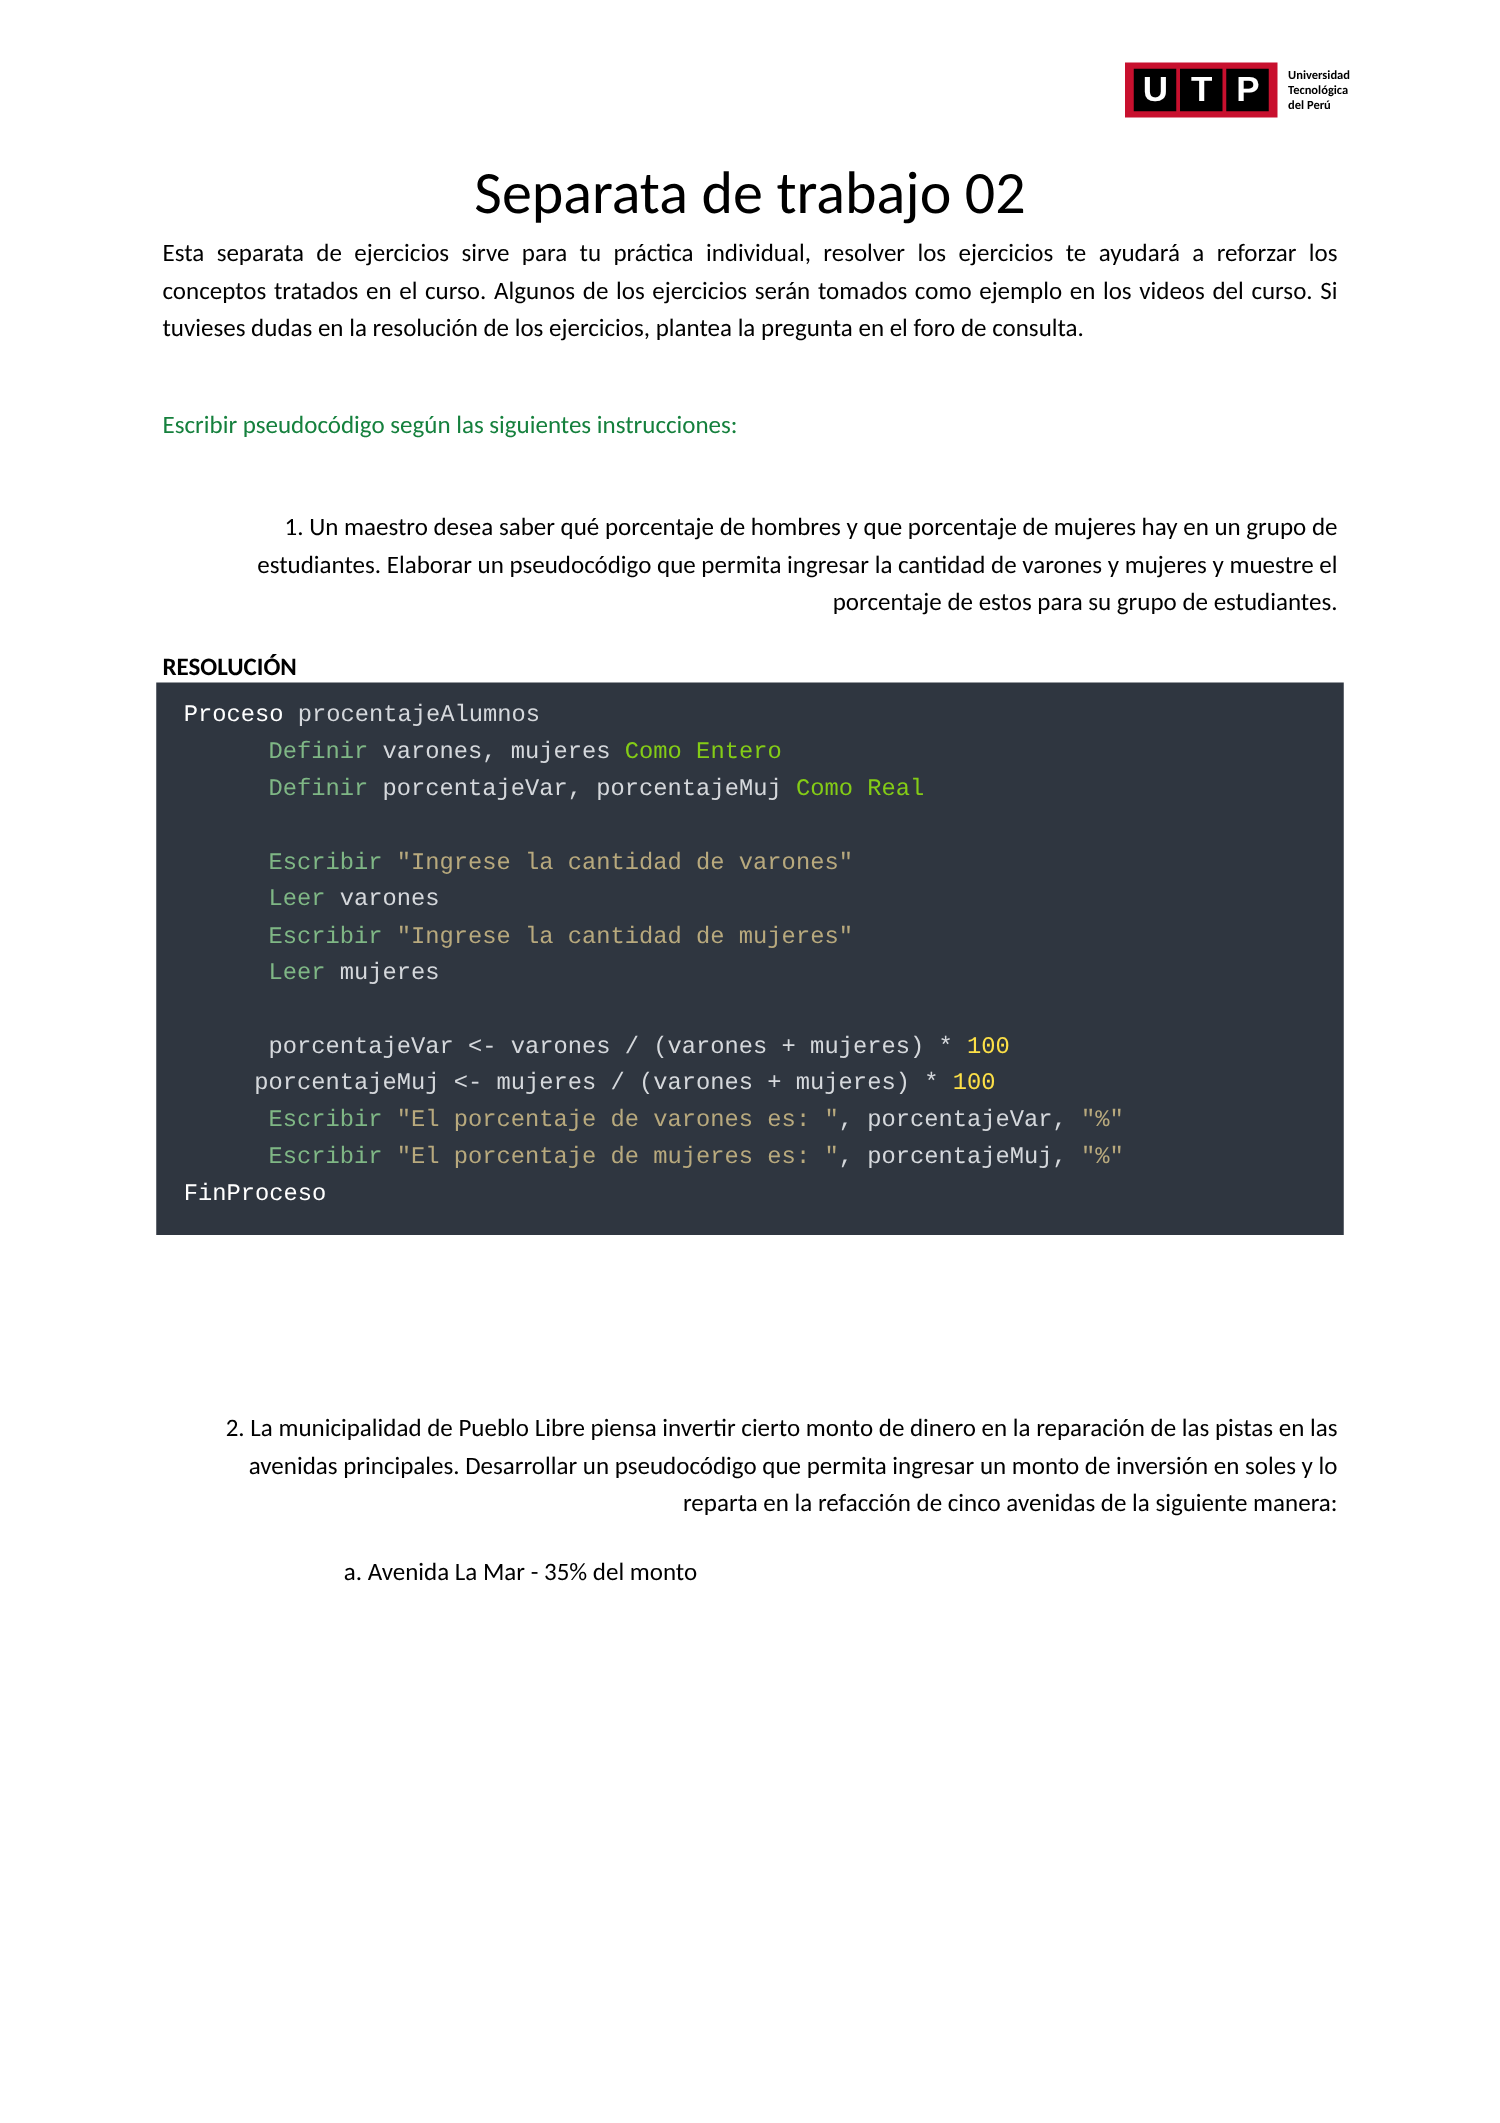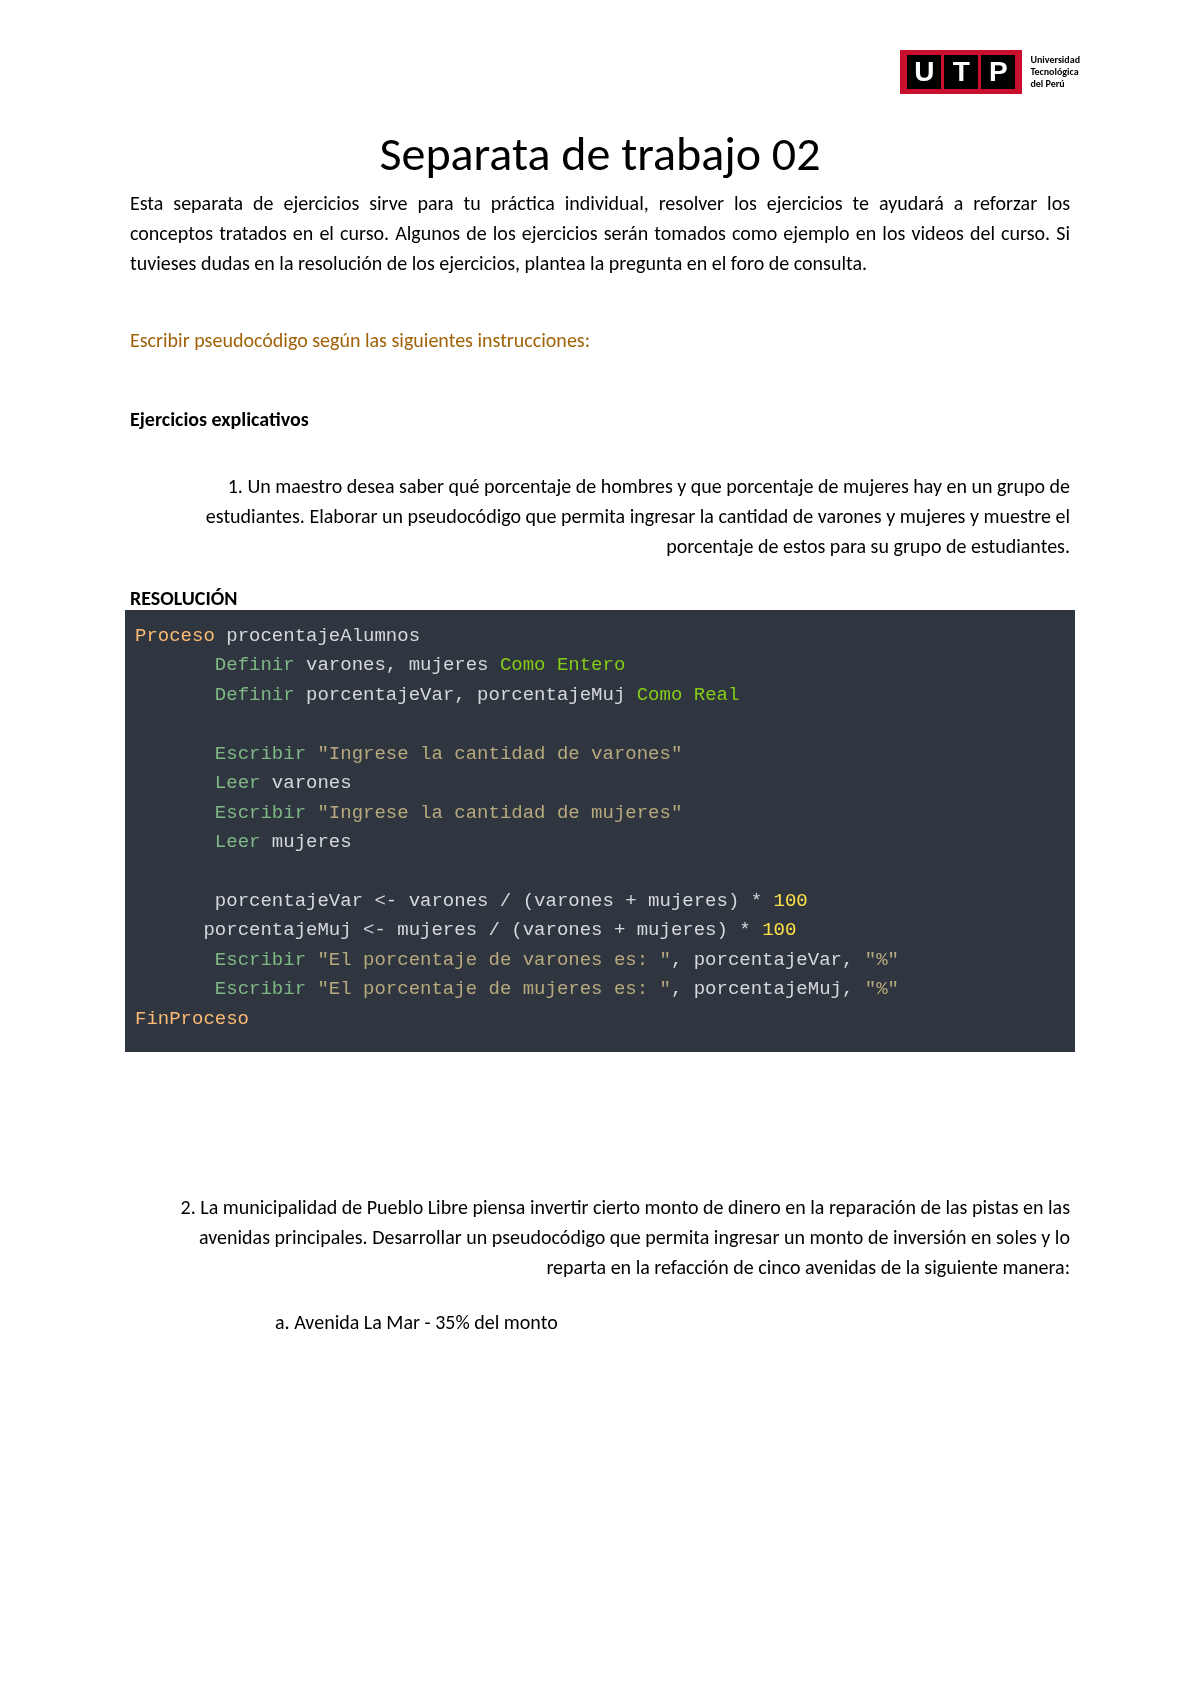--- a/index.html
+++ b/index.html
@@ -76,21 +76,21 @@
     .intro {
       font-size: 20px;
       text-align: justify;
       line-height: 1.5;
       margin-bottom: 50px;
       color: #000;
     }
     .instruction {
       font-size: 20px;
       margin-bottom: 55px;
-      color: #a16207;
+      color: #15803d;
     }
     .section-title {
       font-size: 20px;
       font-weight: 700;
       margin-bottom: 40px;
       color: #000;
     }
     .exercise {
       font-size: 20px;
       line-height: 1.5;
@@ -114,21 +114,21 @@
       padding: 12px 10px 18px 10px;
       font-family: 'Consolas', 'Courier New', monospace;
       font-size: 19px;
       line-height: 1.55;
       color: #d5d8dc;
       white-space: pre;
       margin-bottom: 140px;
       margin-left: -5px;
       margin-right: -5px;
     }
-    .kw-proc { color: #fdba74; }
+    .kw-proc { color: #ffffff; margin-left: 12px; }
     .kw-def { color: #7fb785; }
     .kw-type { color: #84cc16; }
     .kw-io { color: #7fb785; }
     .str { color: #b8a97d; }
     .num { color: #fde047; }
     .var { color: #d5d8dc; }
     .sub-item {
       font-size: 20px;
       line-height: 1.5;
       padding-left: 145px;
@@ -153,21 +153,20 @@
       </div>
     </div>
   </div>
 
   <h1 class="title">Separata de trabajo 02</h1>
 
   <p class="intro">Esta separata de ejercicios sirve para tu práctica individual, resolver los ejercicios te ayudará a reforzar los conceptos tratados en el curso. Algunos de los ejercicios serán tomados como ejemplo en los videos del curso. Si tuvieses dudas en la resolución de los ejercicios, plantea la pregunta en el foro de consulta.</p>
 
   <p class="instruction">Escribir pseudocódigo según las siguientes instrucciones:</p>
 
-  <p class="section-title">Ejercicios explicativos</p>
 
   <div class="exercise">
     <div class="exercise-text">
       <span>1.</span>
       <span>Un maestro desea saber qué porcentaje de hombres y que porcentaje de mujeres hay en un grupo de estudiantes. Elaborar un pseudocódigo que permita ingresar la cantidad de varones y mujeres y muestre el porcentaje de estos para su grupo de estudiantes.</span>
     </div>
   </div>
 
   <p class="resolution">RESOLUCIÓN</p>
 

